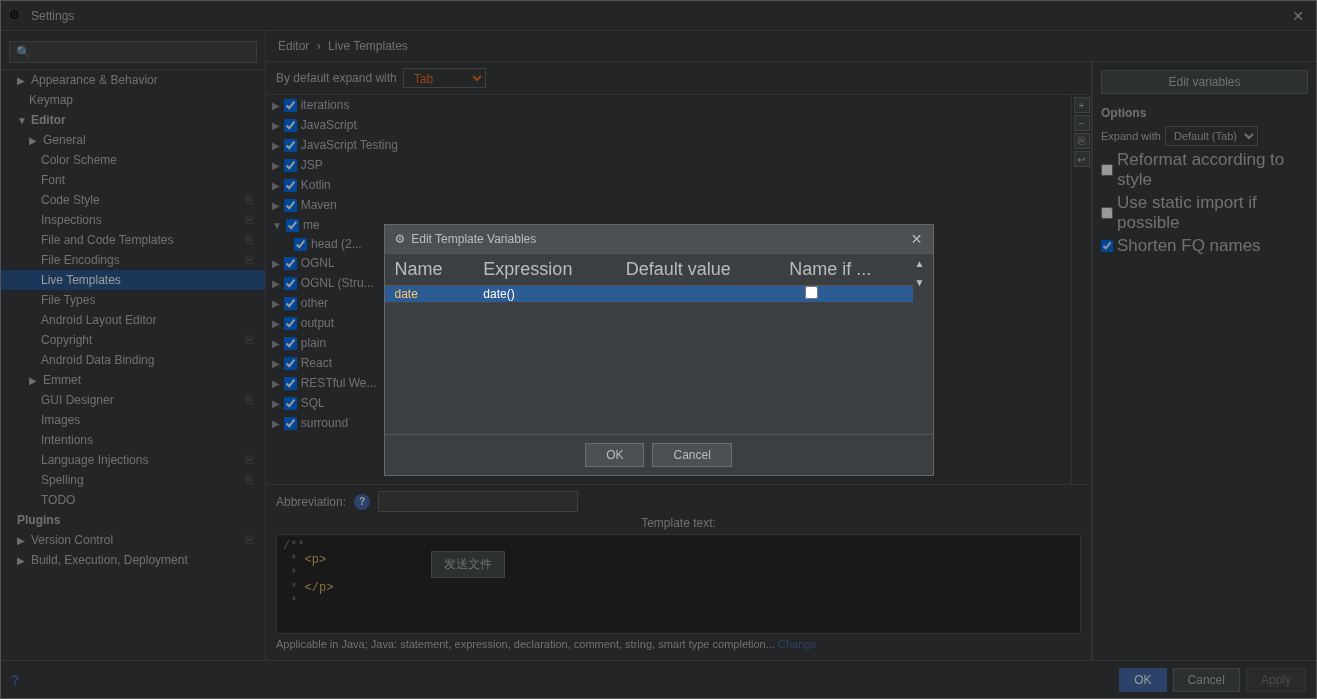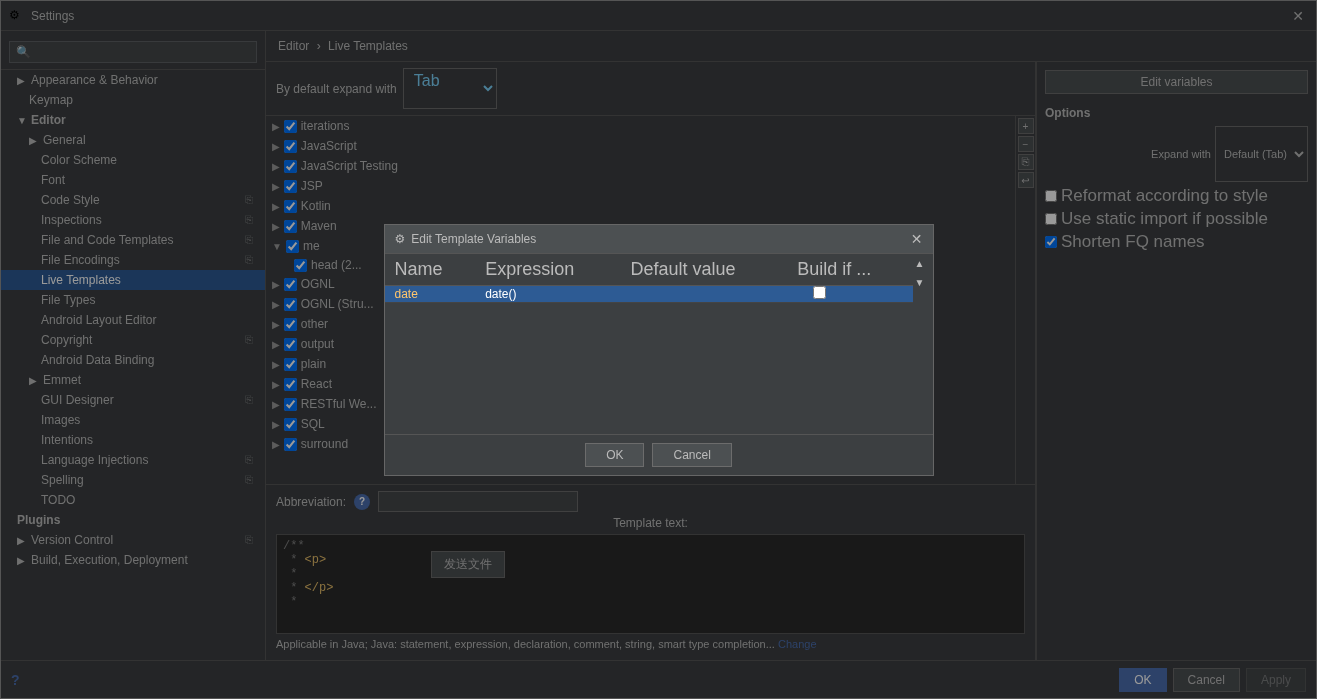--- a/index.html
+++ b/index.html
@@ -131,23 +131,23 @@
       border-bottom: 1px solid #555;
       display: flex;
       align-items: center;
       gap: 6px;
       color: #bbb;
       flex-shrink: 0;
     }
     .expand-select {
       background: #3c3f41;
       border: 1px solid #6c6c6c;
-      color: #7dd3fc;
-      padding: 2px 20px 18px 6px;
-      font-size: 16px;
+      color: #f97316;
+      padding: 2px 20px 0 6px;
+      font-size: 12px;
       outline: none;
       cursor: pointer;
     }
     .templates-list {
       flex: 1;
       overflow-y: auto;
       position: relative;
     }
     .template-group {
       display: flex;
@@ -229,21 +229,21 @@
     }
     .applicable-row {
       color: #bbb;
       font-size: 11px;
       padding: 4px 0;
     }
     .applicable-row .change-link { color: #4b6eaf; cursor: pointer; }
 
     
     .options-panel {
-      width: 280px;
+      width: 224px;
       flex-shrink: 0;
       display: flex;
       flex-direction: column;
       padding: 8px;
       border-left: 1px solid #555;
     }
     .edit-vars-btn {
       background: #4c5052;
       border: 1px solid #6c6c6c;
       color: #bbb;
@@ -253,28 +253,27 @@
       width: 100%;
       text-align: center;
       margin-bottom: 12px;
     }
     .options-title { color: #bbb; font-weight: bold; margin-bottom: 6px; }
     .option-row {
       display: flex;
       align-items: center;
       gap: 4px;
       margin-bottom: 4px;
-      justify-content: flex-end;
     }
     .option-label { color: #bbb; font-size: 11px; }
     .option-select {
       background: #3c3f41;
       border: 1px solid #6c6c6c;
       color: #bbb;
-      padding: 20px 4px;
+      padding: 2px 4px;
       font-size: 11px;
       outline: none;
     }
     .checkbox-row {
       display: flex;
       align-items: center;
       gap: 4px;
       margin-bottom: 3px;
     }
     .checkbox-row input[type="checkbox"] { cursor: pointer; }
@@ -787,21 +786,21 @@
       </div>
       <div class="modal-body">
         <div class="modal-table-container">
           <div class="modal-table-scroll">
             <table class="modal-table">
               <thead>
                 <tr>
                   <th>Name</th>
                   <th>Expression</th>
                   <th>Default value</th>
-                  <th>Build if ...</th>
+                  <th>Name if ...</th>
                 </tr>
               </thead>
               <tbody>
                 <tr class="selected">
                   <td class="name-col">date</td>
                   <td>date()</td>
                   <td></td>
                   <td>
                     <input type="checkbox" style="margin-left: 16px;">
                   </td>

